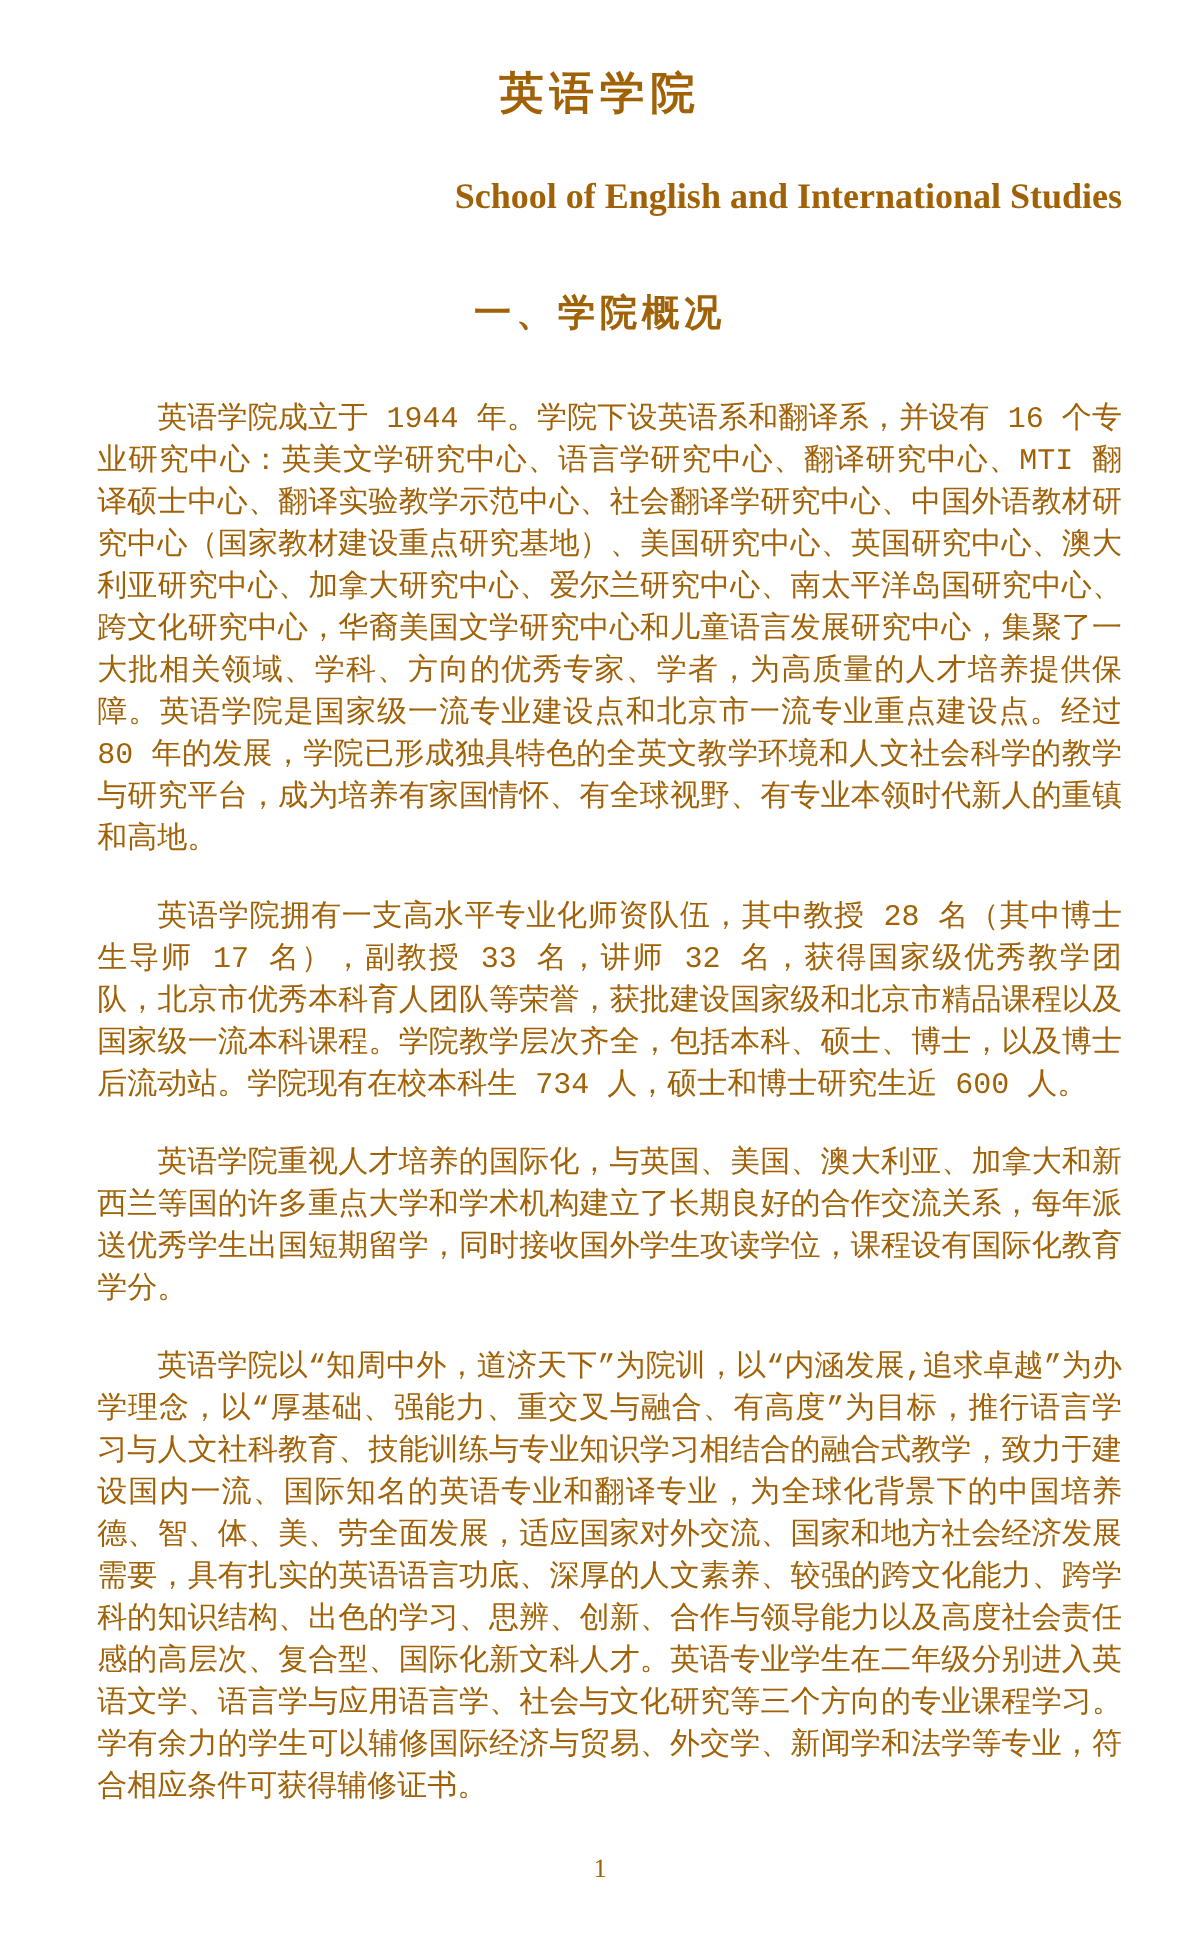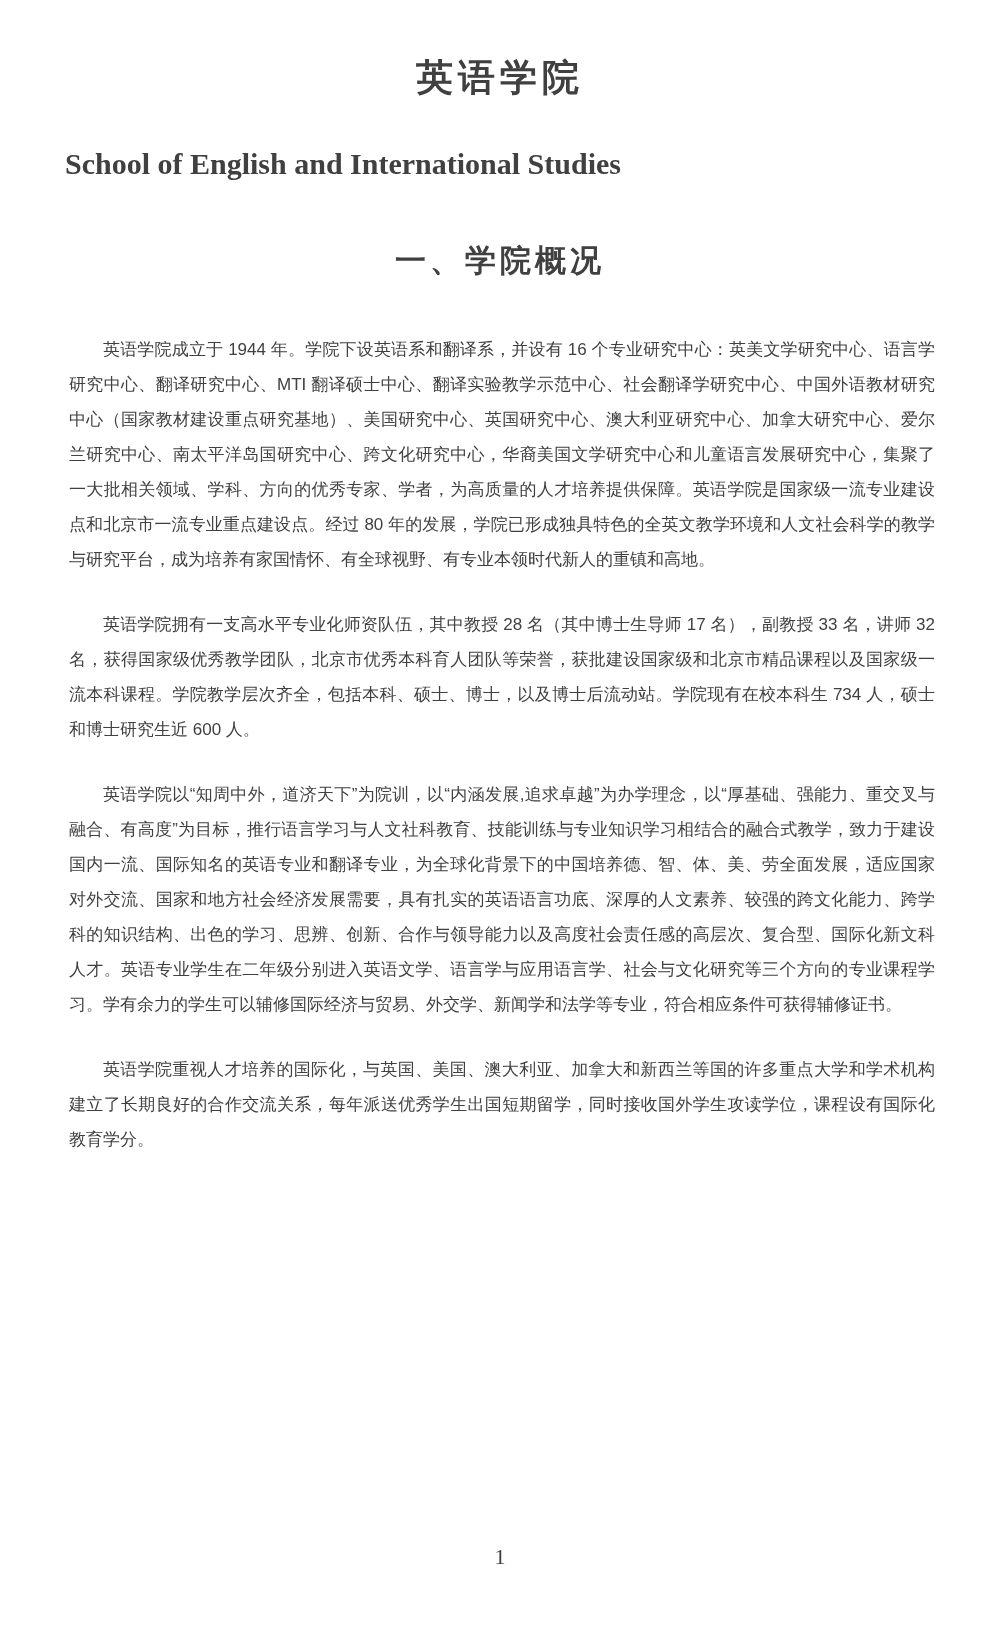--- a/index.html
+++ b/index.html
@@ -6,59 +6,59 @@
     margin: 0;
     padding: 0;
     background: #ffffff;
   }
   .page {
     position: relative;
     width: 1000px;
     height: 1576px;
     margin: 0 auto;
     background: #ffffff;
-    color: #404040;
+    color: #a16207;
     box-sizing: border-box;
     padding: 58px 65px 0 65px;
     overflow: hidden;
     font-family: "Liberation Serif", serif;
   }
   .title-zh {
     margin: 0;
     text-align: center;
     font-family: "Liberation Sans", sans-serif;
     font-weight: 600;
     font-size: 37px;
     line-height: 1.1;
     letter-spacing: 5px;
   }
   .title-en {
     margin: 47px 0 0 0;
-    text-align: left;
+    text-align: right;
     font-family: "Liberation Serif", serif;
     font-weight: bold;
     font-size: 30px;
     line-height: 1.2;
   }
   .section-heading {
     margin: 60px 0 0 0;
     text-align: center;
     font-family: "Liberation Sans", sans-serif;
     font-weight: 700;
     font-size: 31px;
     line-height: 1.25;
     letter-spacing: 4px;
   }
   .body-text {
     margin: 52px 0 0 0;
   }
   .body-text p {
-    margin: 0 0 30px 4px;
-    font-family: Liberation Sans, sans-serif;
-    font-size: 17px;
+    margin: 0 0 30px 16px;
+    font-family: Liberation Mono, monospace;
+    font-size: 25px;
     line-height: 35px;
     text-align: justify;
     text-align-last: left;
     text-indent: 2em;
     word-break: break-all;
   }
   .page-number {
     position: absolute;
     bottom: 8px;
     left: 0;
@@ -75,18 +75,18 @@
 <div class="page">
   <h1 class="title-zh">英语学院</h1>
 
   <h2 class="title-en">School of English and International Studies</h2>
 
   <h3 class="section-heading">一、学院概况</h3>
 
   <div class="body-text">
     <p>英语学院成立于 1944 年。学院下设英语系和翻译系，并设有 16 个专业研究中心：英美文学研究中心、语言学研究中心、翻译研究中心、MTI 翻译硕士中心、翻译实验教学示范中心、社会翻译学研究中心、中国外语教材研究中心（国家教材建设重点研究基地）、美国研究中心、英国研究中心、澳大利亚研究中心、加拿大研究中心、爱尔兰研究中心、南太平洋岛国研究中心、跨文化研究中心，华裔美国文学研究中心和儿童语言发展研究中心，集聚了一大批相关领域、学科、方向的优秀专家、学者，为高质量的人才培养提供保障。英语学院是国家级一流专业建设点和北京市一流专业重点建设点。经过 80 年的发展，学院已形成独具特色的全英文教学环境和人文社会科学的教学与研究平台，成为培养有家国情怀、有全球视野、有专业本领时代新人的重镇和高地。</p>
     <p>英语学院拥有一支高水平专业化师资队伍，其中教授 28 名（其中博士生导师 17 名），副教授 33 名，讲师 32 名，获得国家级优秀教学团队，北京市优秀本科育人团队等荣誉，获批建设国家级和北京市精品课程以及国家级一流本科课程。学院教学层次齐全，包括本科、硕士、博士，以及博士后流动站。学院现有在校本科生 734 人，硕士和博士研究生近 600 人。</p>
+    <p>英语学院重视人才培养的国际化，与英国、美国、澳大利亚、加拿大和新西兰等国的许多重点大学和学术机构建立了长期良好的合作交流关系，每年派送优秀学生出国短期留学，同时接收国外学生攻读学位，课程设有国际化教育学分。</p>
     <p>英语学院以“知周中外，道济天下”为院训，以“内涵发展,追求卓越”为办学理念，以“厚基础、强能力、重交叉与融合、有高度”为目标，推行语言学习与人文社科教育、技能训练与专业知识学习相结合的融合式教学，致力于建设国内一流、国际知名的英语专业和翻译专业，为全球化背景下的中国培养德、智、体、美、劳全面发展，适应国家对外交流、国家和地方社会经济发展需要，具有扎实的英语语言功底、深厚的人文素养、较强的跨文化能力、跨学科的知识结构、出色的学习、思辨、创新、合作与领导能力以及高度社会责任感的高层次、复合型、国际化新文科人才。英语专业学生在二年级分别进入英语文学、语言学与应用语言学、社会与文化研究等三个方向的专业课程学习。学有余力的学生可以辅修国际经济与贸易、外交学、新闻学和法学等专业，符合相应条件可获得辅修证书。</p>
-    <p>英语学院重视人才培养的国际化，与英国、美国、澳大利亚、加拿大和新西兰等国的许多重点大学和学术机构建立了长期良好的合作交流关系，每年派送优秀学生出国短期留学，同时接收国外学生攻读学位，课程设有国际化教育学分。</p>
   </div>
 
   <div class="page-number">1</div>
 </div>
 
 </body></html>

